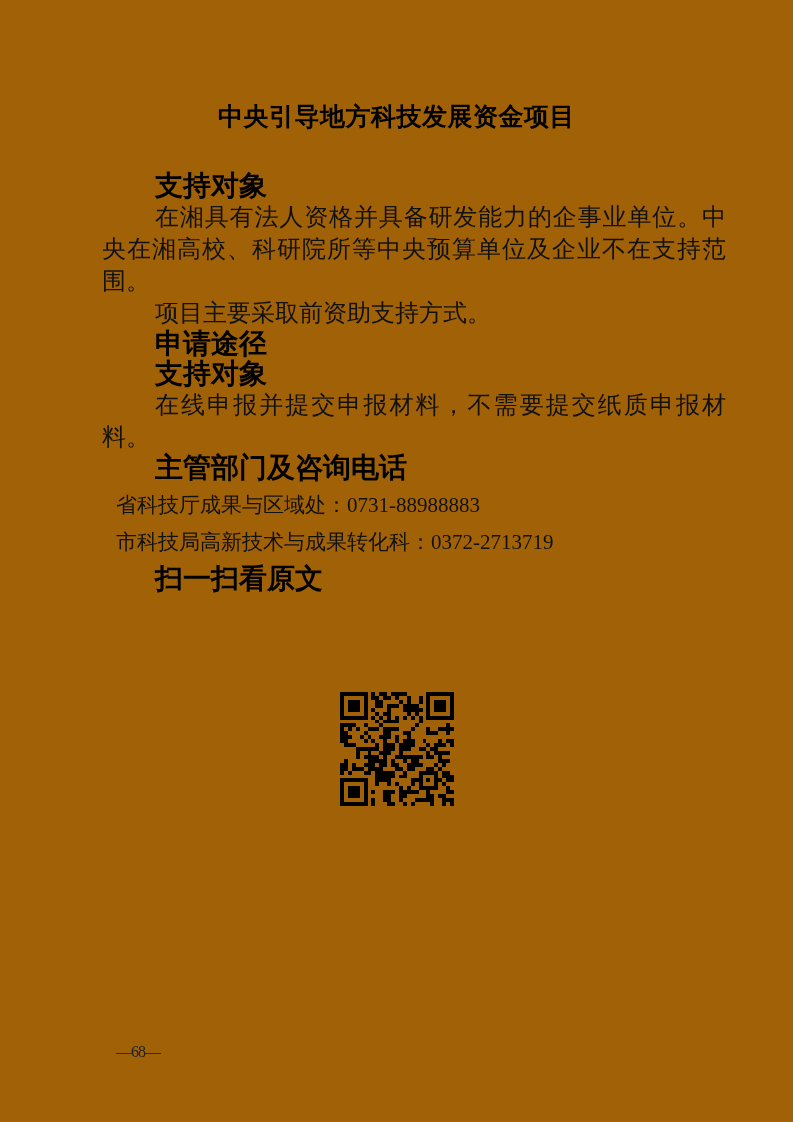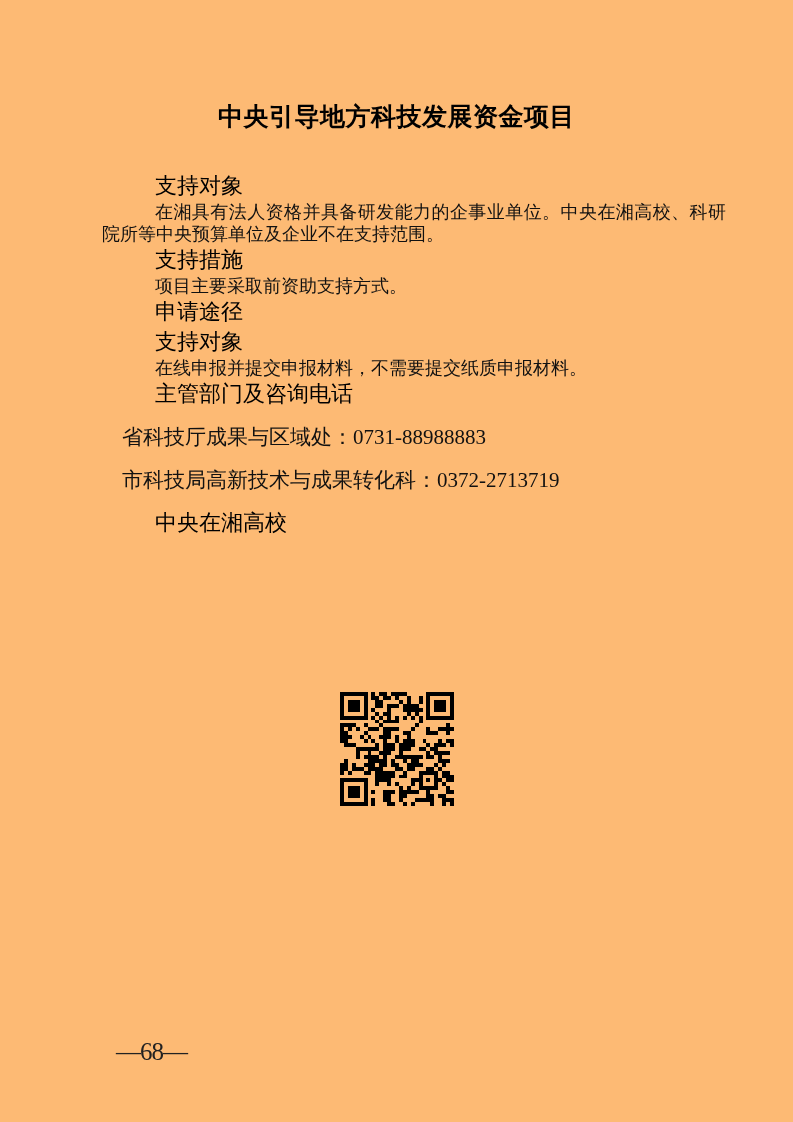--- a/index.html
+++ b/index.html
@@ -4,21 +4,21 @@
 <style>
   html, body {
     margin: 0;
     padding: 0;
     background: #ffffff;
   }
   .page {
     position: relative;
     width: 793px;
     height: 1122px;
-    background: #fdba74;
+    background: #a16207;
     overflow: hidden;
     font-family: "Liberation Serif", "DejaVu Serif", serif;
     color: #000;
   }
   .doc-title {
     position: absolute;
     top: 98px;
     left: 0;
     width: 793px;
     text-align: center;
@@ -31,90 +31,89 @@
   }
   .content {
     position: absolute;
     left: 102px;
     top: 171px;
     width: 624px;
   }
   .sec-heading {
     margin: 0;
     font-family: "Liberation Sans", "DejaVu Sans", sans-serif;
-    font-weight: normal;
-    font-size: 22px;
+    font-weight: bold;
+    font-size: 28px;
     line-height: 30px;
     text-indent: 53px;
     color: #000;
     white-space: nowrap;
   }
   .para {
     margin: 0;
     font-family: "Liberation Serif", "DejaVu Serif", serif;
-    font-size: 18px;
-    line-height: 22px;
+    font-size: 24px;
+    line-height: 32px;
     text-indent: 53px;
     text-align: justify;
     color: #111;
   }
   .contact {
-    margin: 13px;
+    margin: 7px;
     font-family: "Liberation Serif", "DejaVu Serif", serif;
     font-size: 21px;
     line-height: 30px;
     text-indent: 7px;
     color: #111;
     white-space: nowrap;
   }
   .qr {
     position: absolute;
     left: 340px;
     top: 692px;
     width: 114px;
     height: 114px;
   }
   .qr svg { display: block; }
   .page-number {
     position: absolute;
     left: 116px;
     top: 1040px;
     font-family: "Liberation Serif", "DejaVu Serif", serif;
-    font-size: 25px;
+    font-size: 16px;
     line-height: 24px;
     color: #222;
     letter-spacing: -1px;
   }
 </style>
 </head>
 <body>
 
 <div class="page">
 
   <div class="doc-title">中央引导地方科技发展资金项目</div>
 
   <div class="content">
 
     <h2 class="sec-heading">支持对象</h2>
     <p class="para">在湘具有法人资格并具备研发能力的企事业单位。中央在湘高校、科研院所等中央预算单位及企业不在支持范围。</p>
 
-    <h2 class="sec-heading">支持措施</h2>
     <p class="para">项目主要采取前资助支持方式。</p>
 
     <h2 class="sec-heading">申请途径</h2>
 
     <h2 class="sec-heading">支持对象</h2>
 
     <p class="para">在线申报并提交申报材料，不需要提交纸质申报材料。</p>
 
     <h2 class="sec-heading">主管部门及咨询电话</h2>
     <p class="contact">省科技厅成果与区域处：0731-88988883</p>
     <p class="contact">市科技局高新技术与成果转化科：0372-2713719</p>
 
-    <h2 class="sec-heading">中央在湘高校</h2>
+    <h2 class="sec-heading">扫一扫看原文</h2>
 
   </div>
 
   <div class="qr">
       <svg viewBox="0 0 29 29" width="100%" height="100%" shape-rendering="crispEdges" fill="#000000">
         <rect x="0" y="0" width="1" height="1"></rect>
         <rect x="1" y="0" width="1" height="1"></rect>
         <rect x="2" y="0" width="1" height="1"></rect>
         <rect x="3" y="0" width="1" height="1"></rect>
         <rect x="4" y="0" width="1" height="1"></rect>

